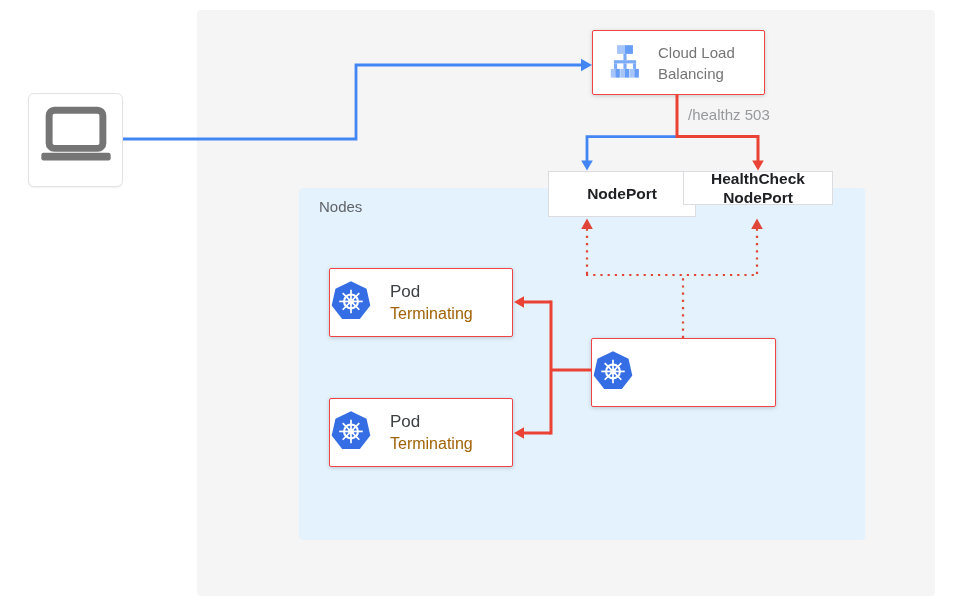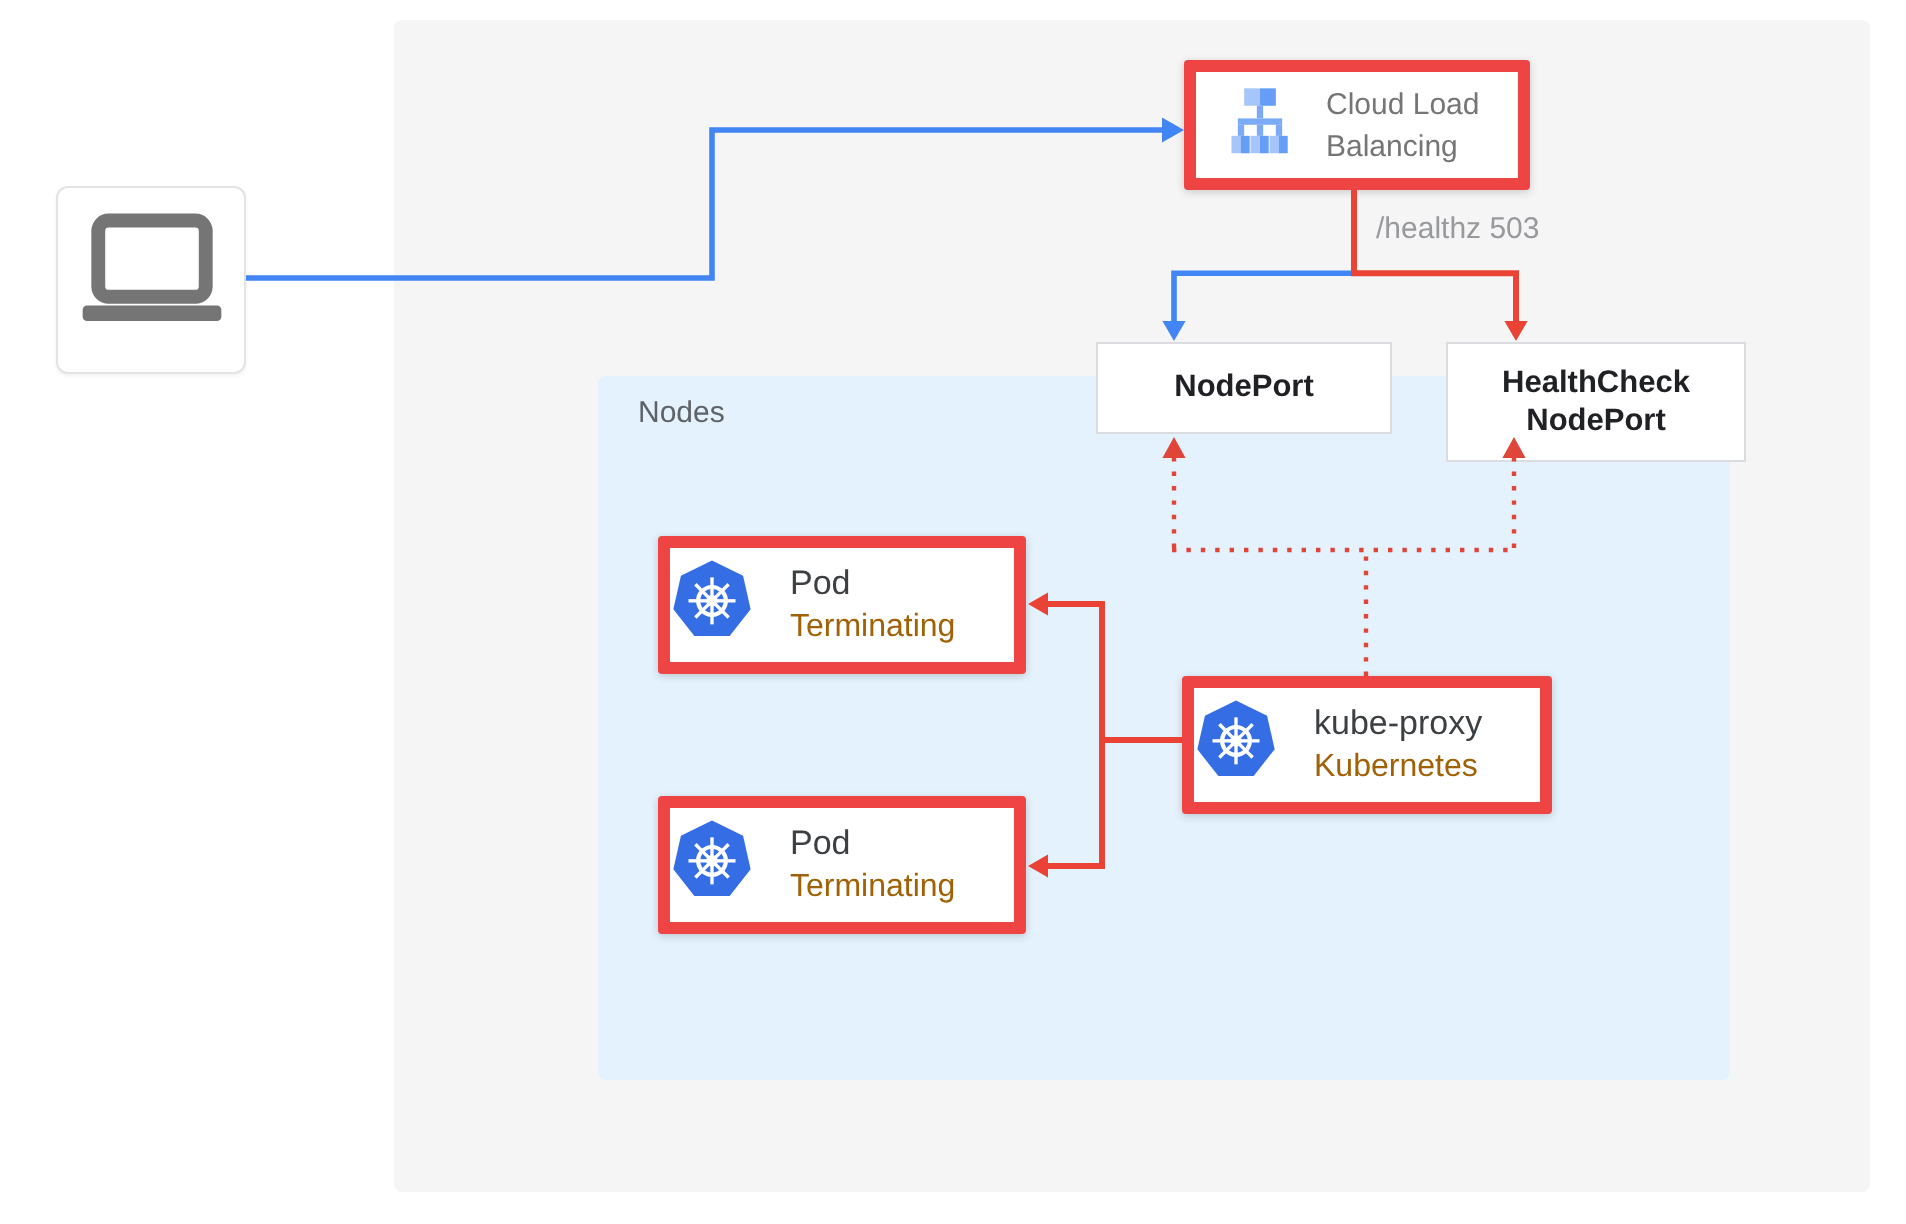--- a/index.html
+++ b/index.html
@@ -17,21 +17,21 @@
     background:#E3F2FD;border-radius:4px;
   }
   .nodes-label{
     position:absolute;left:20px;top:10px;
     font-size:15px;color:#5F6368;
   }
   .card{
     position:absolute;background:#fff;box-sizing:border-box;
   }
   .shadow-card{
-    border:6px solid #ef4444;border-radius:2px;
+    border:1px solid #ef4444;border-radius:2px;
     box-shadow:0 1px 4px rgba(0,0,0,0.18);
   }
   .laptop-card{
     left:28px;top:93px;width:95px;height:94px;
     border:1px solid #E3E3E3;border-radius:6px;
     box-shadow:0 1px 2px rgba(0,0,0,0.06);
     display:flex;align-items:center;justify-content:center;
   }
   .clb-card{
     left:592px;top:30px;width:173px;height:65px;
@@ -39,21 +39,21 @@
   }
   .clb-label{
     width:96px;font-size:15px;line-height:21px;color:#757575;
   }
   .port-card{
     border:1px solid #DADCE0;
     display:flex;align-items:center;justify-content:center;text-align:center;
     font-weight:bold;font-size:15.5px;color:#202124;
   }
   .nodeport-card{left:512px;top:171px;width:148px;height:46px;margin-left:36px;}
-  .hcnp-card{left:683px;top:171px;width:150px;height:60px;line-height:19px;margin-left:40px;}
+  .hcnp-card{left:683px;top:171px;width:150px;height:34px;line-height:19px;}
   .hcnp-card span{display:inline-block;width:112px;}
   .entity-card{
     display:flex;align-items:center;gap:18px;
   }
   .pod1-card{left:329px;top:268px;width:184px;height:69px;}
   .pod2-card{left:329px;top:398px;width:184px;height:69px;}
   .kproxy-card{left:591px;top:338px;width:185px;height:69px;}
   .entity-title{font-size:17px;line-height:22px;color:#3C4043;}
   .entity-sub{font-size:16px;line-height:21px;color:#a16207;}
   .healthz-label{
@@ -176,24 +176,20 @@
           <line x1="50" y1="51" x2="30.2" y2="70.8"></line>
           <line x1="50" y1="51" x2="22" y2="51"></line>
           <line x1="50" y1="51" x2="30.2" y2="31.2"></line>
           <line x1="50" y1="51" x2="50" y2="23"></line>
           <line x1="50" y1="51" x2="69.8" y2="31.2"></line>
           <circle cx="50" cy="51" r="16.5" stroke-width="5"></circle>
         </g>
         <circle cx="50" cy="51" r="7" fill="#fff"></circle>
       </svg>
     </span>
-    <span>
-      <div class="entity-title">kube-proxy</div>
-      <div class="entity-sub">Kubernetes</div>
-    </span>
   </div>
 
   <svg class="wires" viewBox="0 0 953 612">
 
     <g stroke="#4285F4" stroke-width="2.8" fill="none">
       <path d="M123,139 H356 V65 H581"></path>
     </g>
     <polygon points="592,65 581,58.8 581,71.2" fill="#4285F4"></polygon>
 
     <g stroke="#4285F4" stroke-width="2.8" fill="none">

